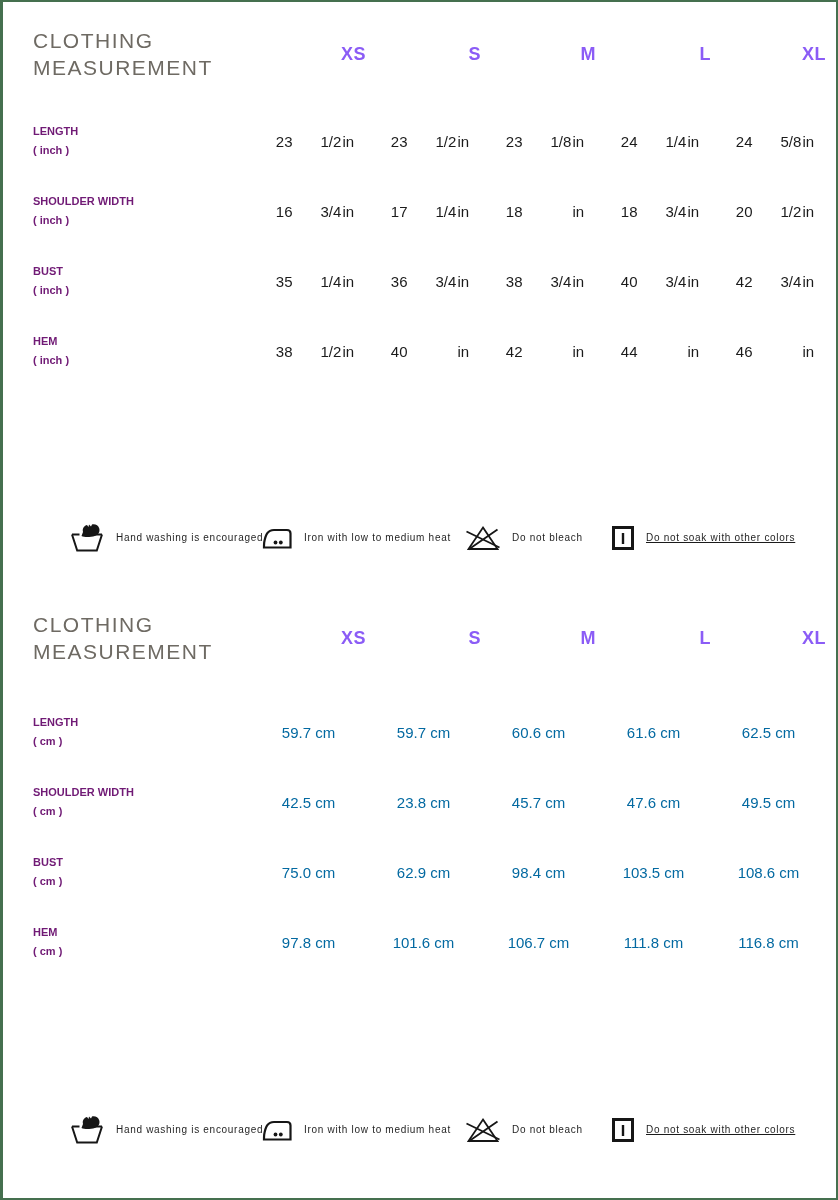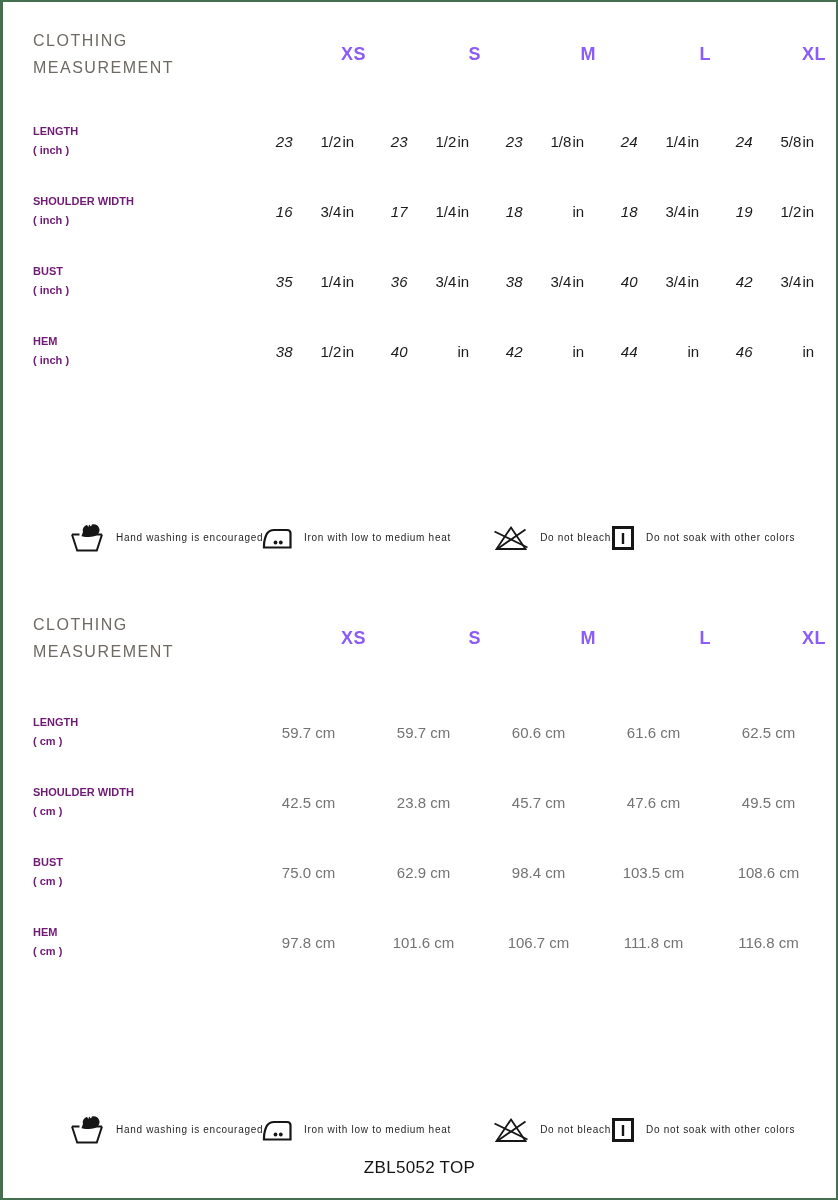--- a/index.html
+++ b/index.html
@@ -24,21 +24,21 @@
     display:grid;
     grid-template-columns:218px 115px 115px 115px 115px 115px;
     padding-left:30px;
   }
   .thead{height:56px;align-items:center;}
   #table-in .thead{margin-bottom:32px;}
   #table-cm .thead{margin-bottom:39px;}
 
   .title{
     color:#6e6a63;
-    font-size:16px;
+    font-size:21px;
     line-height:27px;
     letter-spacing:1.5px;
     font-weight:400;
   }
   .size-h{
     text-align:right;
     font-weight:bold;
     font-size:18px;
     color:#8b5cf6;
     letter-spacing:0.5px;
@@ -47,39 +47,39 @@
   .trow{height:54px;margin-bottom:16px;align-items:center;}
   .rlabel{font-weight:bold;font-size:11px;line-height:19px;color:#701a75;}
 
   .cell-in{
     display:grid;
     grid-template-columns:34px 38px 28px;
     justify-content:center;
     font-size:15px;
     color:#1b1b1b;
   }
-  .cell-in .w{text-align:right;font-style:italic;}
+  .cell-in .w{text-align:right;}
   .cell-in .f{text-align:center;padding-left:28px;}
   .cell-in .u{text-align:left;margin-left:12px;}
 
-  .cell-cm{text-align:center;font-size:15px;color:#737373;}
+  .cell-cm{text-align:center;font-size:15px;color:#0369a1;}
 
   
   .care-row{
     position:absolute;left:0;width:100%;
     display:flex;align-items:center;
     padding-left:66px;box-sizing:border-box;
   }
   #care-1{top:520px;}
   #care-2{top:1112px;}
   .care-group{display:flex;align-items:center;flex:0 0 auto;}
   .cg1{width:192px;}
   .cg2{width:204px;}
-  .cg3{width:146px;justify-content:flex-end;}
-  .cg4{width:210px;}
+  .cg3{width:146px;}
+  .cg4{width:210px;text-decoration:underline;}
   .care-icon{flex:0 0 auto;margin-right:11px;display:block;}
   .care-label{font-size:10px;letter-spacing:0.7px;color:#1f1f1f;white-space:nowrap;}
 
   
   .footer{
     position:absolute;top:1156px;left:0;width:100%;
     text-align:center;
     font-size:17px;color:#141414;letter-spacing:0.3px;
   }
 </style>
@@ -152,21 +152,21 @@
           <span class="w">18</span>
           <span class="f"></span>
           <span class="u">in</span>
         </div>
       <div class="cell-in">
           <span class="w">18</span>
           <span class="f">3/4</span>
           <span class="u">in</span>
         </div>
       <div class="cell-in">
-          <span class="w">19</span>
+          <span class="w">20</span>
           <span class="f">1/2</span>
           <span class="u">in</span>
         </div>
     </div>
 
     <div class="grid trow">
       <div class="rlabel">
         <div>BUST</div>
         <div>( inch )</div>
       </div>
@@ -351,15 +351,14 @@
     </div>
     <div class="care-group cg4">
       <svg class="care-icon" width="24" height="26" viewBox="0 0 24 26">
         <rect x="2.5" y="2.5" width="19" height="21" fill="none" stroke="#161616" stroke-width="3"></rect>
         <path d="M12 8 V19" fill="none" stroke="#161616" stroke-width="2.4"></path>
       </svg>
       <span class="care-label">Do not soak with other colors</span>
     </div>
   </div>
 
-  <div class="footer">ZBL5052 TOP</div>
 
 </div>
 
 </body></html>

